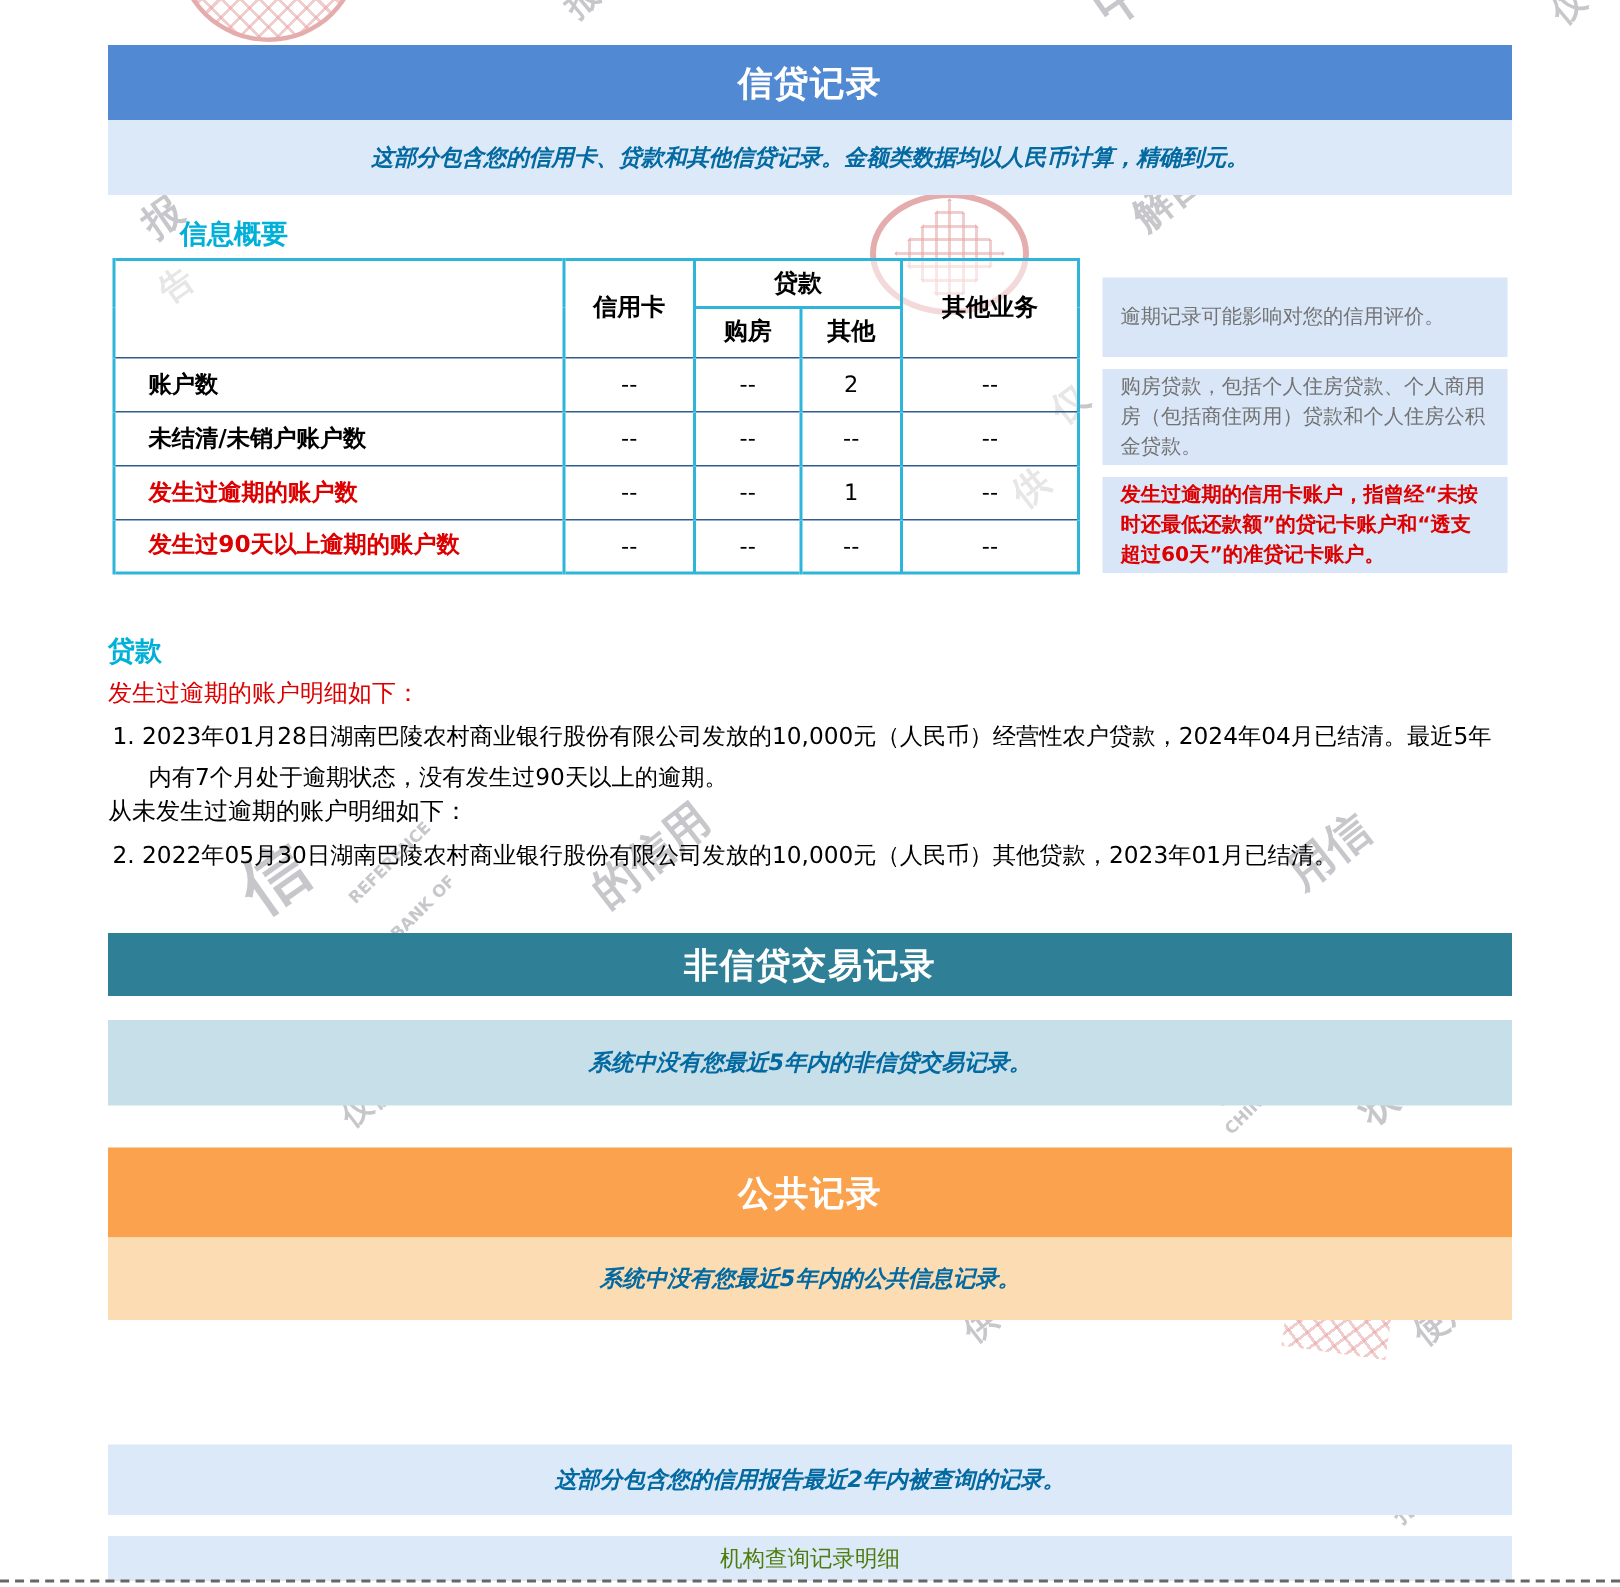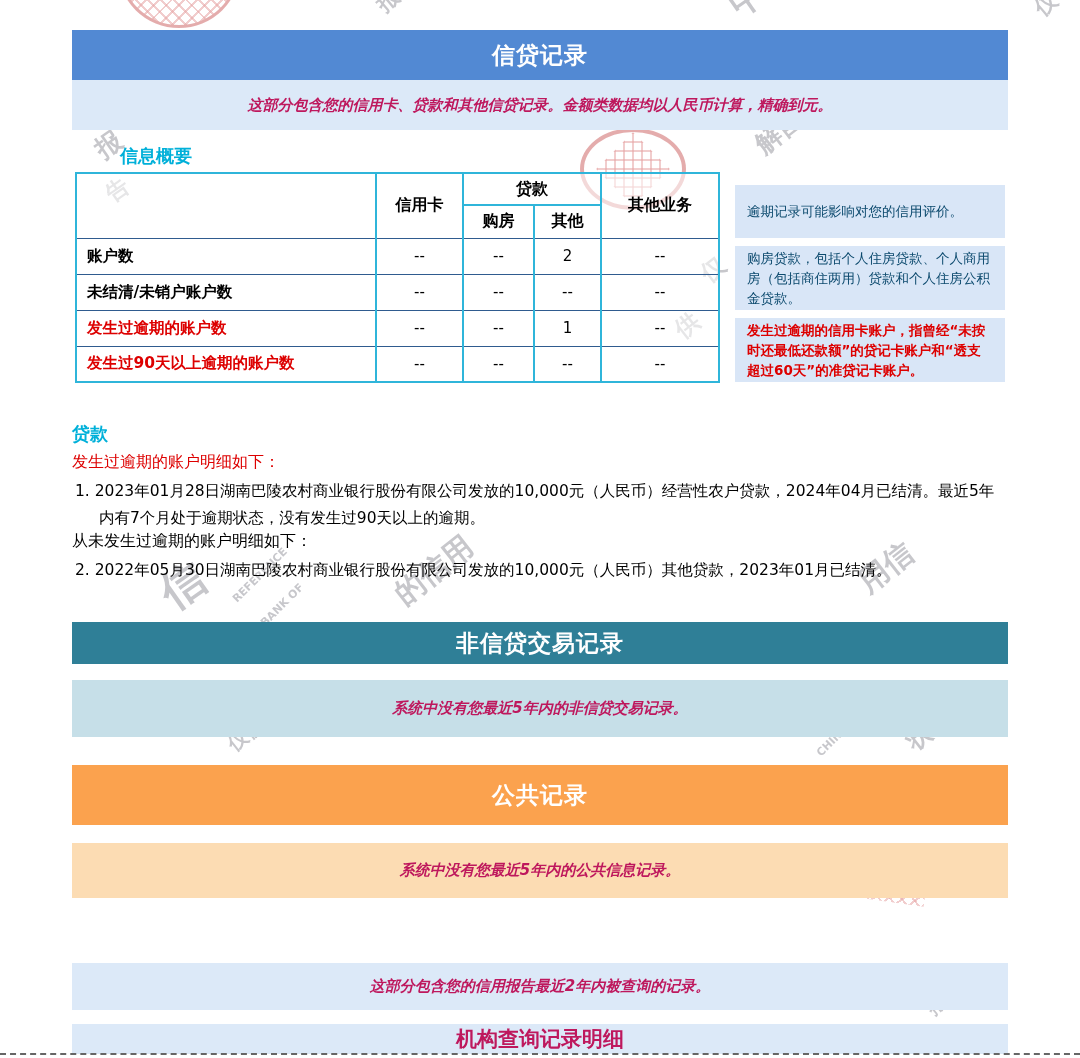--- a/index.html
+++ b/index.html
@@ -15,21 +15,21 @@
   .lattice {
     background:
       repeating-linear-gradient(45deg,  rgba(210,90,90,.55) 0 2px, transparent 2px 9px),
       repeating-linear-gradient(-45deg, rgba(210,90,90,.55) 0 2px, transparent 2px 9px);
   }
   .seal-emblem { position:absolute; left:50%; top:50%; width:52px; height:52px; transform:translate(-50%,-50%) rotate(45deg); }
 
   
   .bar { position:absolute; left:72px; width:936px; display:flex; align-items:center; justify-content:center; z-index:2; }
   .bar-title { color:#fff; font-weight:bold; font-size:23px; letter-spacing:1px; }
-  .bar-sub   { font-style:italic; font-weight:bold; font-size:15px; color:#be185d; }
+  .bar-sub   { font-style:italic; font-weight:bold; font-size:15px; color:#0369a1; }
   .bg-blue   { background:#5289d3; }
   .bg-lblue  { background:#dce9f8; }
   .bg-teal   { background:#2f7f97; }
   .bg-lteal  { background:#c6dfe8; }
   .bg-orange { background:#fba24e; }
   .bg-lorange{ background:#fcdcb3; }
 
   .cyan-heading { position:absolute; left:72px; color:#00b0d9; font-weight:bold; font-size:18px; z-index:2; }
 
   
@@ -40,26 +40,26 @@
     border-top:1px solid #2f5b8f; border-bottom:1px solid #2f5b8f;
     text-align:center; vertical-align:middle; font-size:15px; color:#000;
     background:rgba(255,255,255,.55);
   }
   table.summary { border:2px solid #2fb5da; }
   table.summary th { font-weight:bold; font-size:16px; }
   table.summary th.loan-span { border-bottom:2px solid #2fb5da; }
   table.summary .h1 { height:32px; }
   table.summary .h2 { height:33px; }
   table.summary tbody tr { height:36px; }
-  table.summary td.lbl { text-align:left; padding-left:10px; font-weight:bold; font-size:15.5px; }
+  table.summary td.lbl { text-align:left; padding-left:22px; font-weight:bold; font-size:15.5px; }
   table.summary tr.red td.lbl { color:#dd0000; }
 
   
   .notes { position:absolute; left:735px; top:185px; width:270px; z-index:2; }
-  .note { background:#d9e6f7; color:#0c4a6e; font-size:13.5px; line-height:1.5;
+  .note { background:#d9e6f7; color:#737373; font-size:13.5px; line-height:1.5;
           padding:9px 12px; display:flex; align-items:center; }
   .note + .note { margin-top:8px; }
   .note.n1 { height:53px; }
   .note.n2 { height:64px; }
   .note.n3 { height:64px; color:#dd0000; font-weight:bold; }
 
   
   .loan-subhead { position:absolute; left:72px; font-weight:normal; font-size:16px; z-index:2; }
   .loan-subhead.red { color:#dd0000; }
   .loan-item { position:absolute; left:75px; width:933px; font-size:15.5px; line-height:1.72;
@@ -184,26 +184,26 @@
   <div class="bar bg-teal" style="top:622px; height:42px;">
     <span class="bar-title">非信贷交易记录</span>
   </div>
   <div class="bar bg-lteal" style="top:680px; height:57px;">
     <span class="bar-sub">系统中没有您最近5年内的非信贷交易记录。</span>
   </div>
 
   <div class="bar bg-orange" style="top:765px; height:60px;">
     <span class="bar-title">公共记录</span>
   </div>
-  <div class="bar bg-lorange" style="top:843px; height:55px;">
+  <div class="bar bg-lorange" style="top:825px; height:55px;">
     <span class="bar-sub">系统中没有您最近5年内的公共信息记录。</span>
   </div>
 
   <div class="bar bg-lblue" style="top:963px; height:47px;">
     <span class="bar-sub">这部分包含您的信用报告最近2年内被查询的记录。</span>
   </div>
   <div class="bar bg-lblue" style="top:1024px; height:30px;">
-    <span style="font-weight:bold; font-size:21px; color:#be185d;">机构查询记录明细</span>
+    <span style="font-weight:normal; font-size:15px; color:#4d7c0f;">机构查询记录明细</span>
   </div>
 
   <div class="dashed-bottom"></div>
 
 </div>
 
 </body></html>

